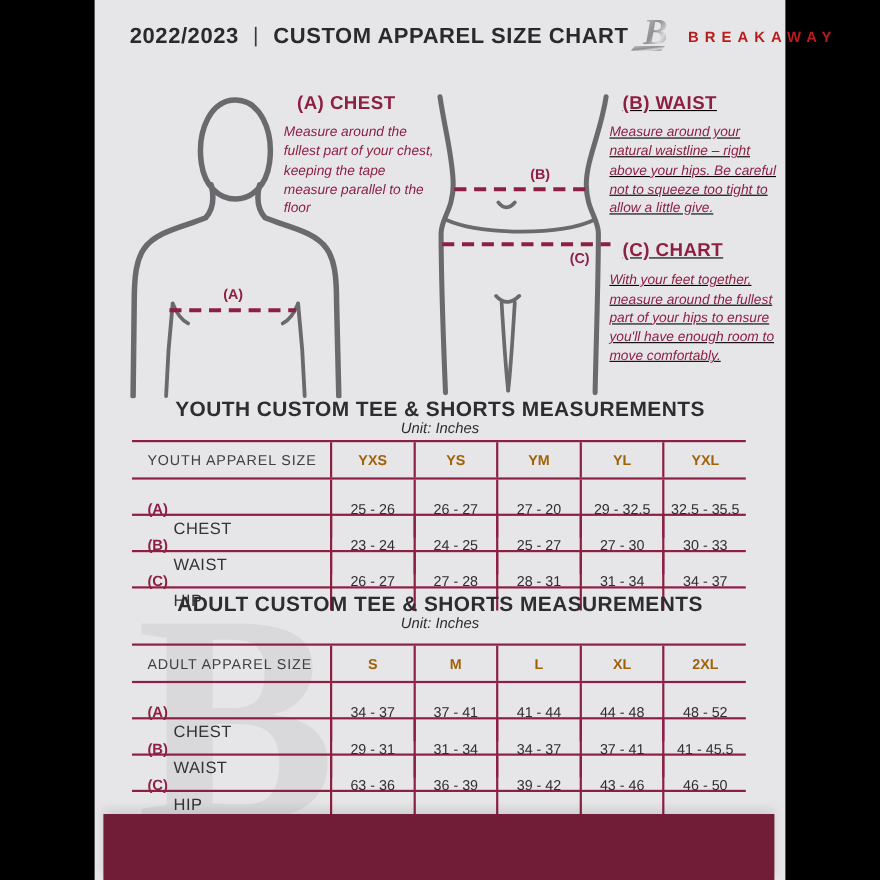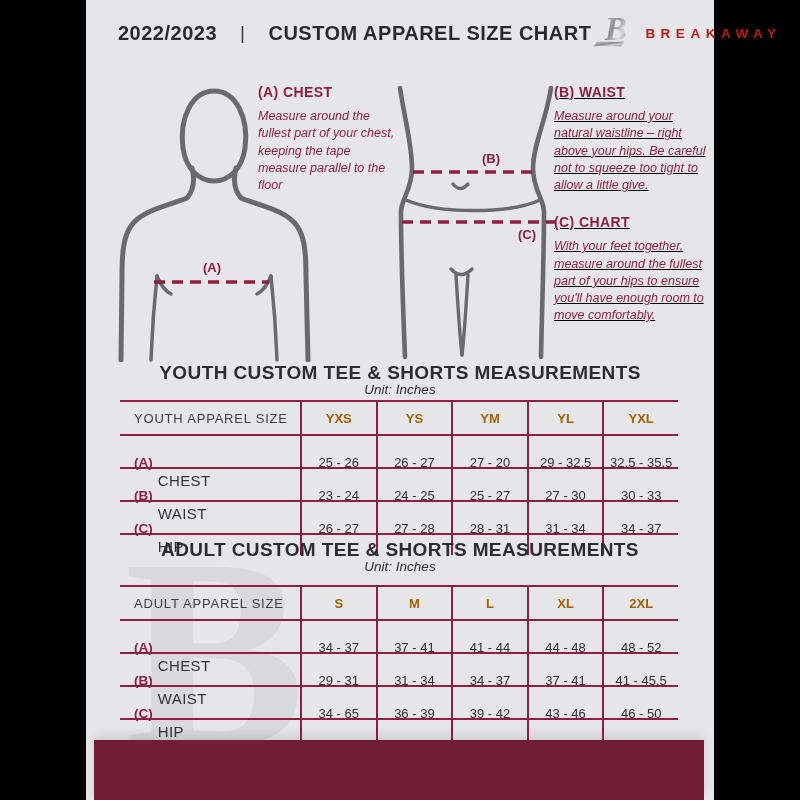--- a/index.html
+++ b/index.html
@@ -11,33 +11,33 @@
   .doc{
     position:absolute;left:86px;top:0;width:628px;height:800px;
     background:var(--document,#e6e6e8);
   }
   
   .doc-header{
     position:absolute;left:0;top:0;right:0;height:66px;
     display:flex;align-items:center;justify-content:space-between;
     padding:0 26px 0 32px;box-sizing:border-box;z-index:2;
   }
-  .hdr-title{display:flex;align-items:center;gap:23px;
+  .hdr-title{display:flex;align-items:center;gap:13px;
     font-weight:700;font-size:20px;color:#2a2a2d;letter-spacing:.5px;white-space:nowrap;}
   .hdr-sep{font-weight:400;color:#3a3a3d;font-size:19px;}
   .brand{display:flex;align-items:center;gap:10px;}
   .brand-name{font-weight:700;font-size:13.5px;letter-spacing:5.5px;color:#b91c1c;}
   
   .guide{position:absolute;left:0;top:0;width:100%;z-index:1;}
   .fig{position:absolute;}
   .figline{fill:none;stroke:var(--figure,#6a6a6e);stroke-linecap:round;}
   .dashline{fill:none;stroke:var(--accent,#8d2042);stroke-width:3.6;stroke-dasharray:11 7;}
   .marker-text{fill:var(--accent,#8d2042);font-weight:700;font-size:13px;font-family:"Liberation Sans",sans-serif;}
   .guide-block{position:absolute;}
-  .guide-h{font-weight:800;font-size:14px;color:var(--accent,#8d2042);letter-spacing:.4px;}
+  .guide-h{font-weight:800;font-size:17px;color:var(--accent,#8d2042);letter-spacing:.4px;margin-left:12px;}
   .guide-p{font-style:italic;font-size:12.5px;color:var(--accent,#8d2042);line-height:1.38;margin-top:8px;}
   .gap-top{margin-top:20px;}
   
   .tbl-title{position:absolute;left:0;width:100%;text-align:center;
     font-weight:700;font-size:19px;color:#2d2d30;letter-spacing:.4px;z-index:1;}
   .tbl-unit{position:absolute;left:0;width:100%;text-align:center;
     font-style:italic;font-size:13.5px;color:#2d2d30;z-index:1;}
   .size-table{position:absolute;left:34px;width:558px;z-index:1;
     border-top:2px solid var(--accent,#8d2042);
     border-bottom:2px solid var(--accent,#8d2042);}
@@ -218,21 +218,21 @@
       <div class="t-cell">31 - 34</div>
       <div class="t-cell">34 - 37</div>
       <div class="t-cell">37 - 41</div>
       <div class="t-cell">41 - 45.5</div>
     </div>
     <div class="t-row">
       <div class="t-cell t-labelcell">
         <span class="row-marker">(C)</span>
         <span class="row-label">HIP</span>
       </div>
-      <div class="t-cell">34 - 65</div>
+      <div class="t-cell">63 - 36</div>
       <div class="t-cell">36 - 39</div>
       <div class="t-cell">39 - 42</div>
       <div class="t-cell">43 - 46</div>
       <div class="t-cell">46 - 50</div>
     </div>
   </div>
 
   <div class="footer-bar"></div>
 </div>
 

